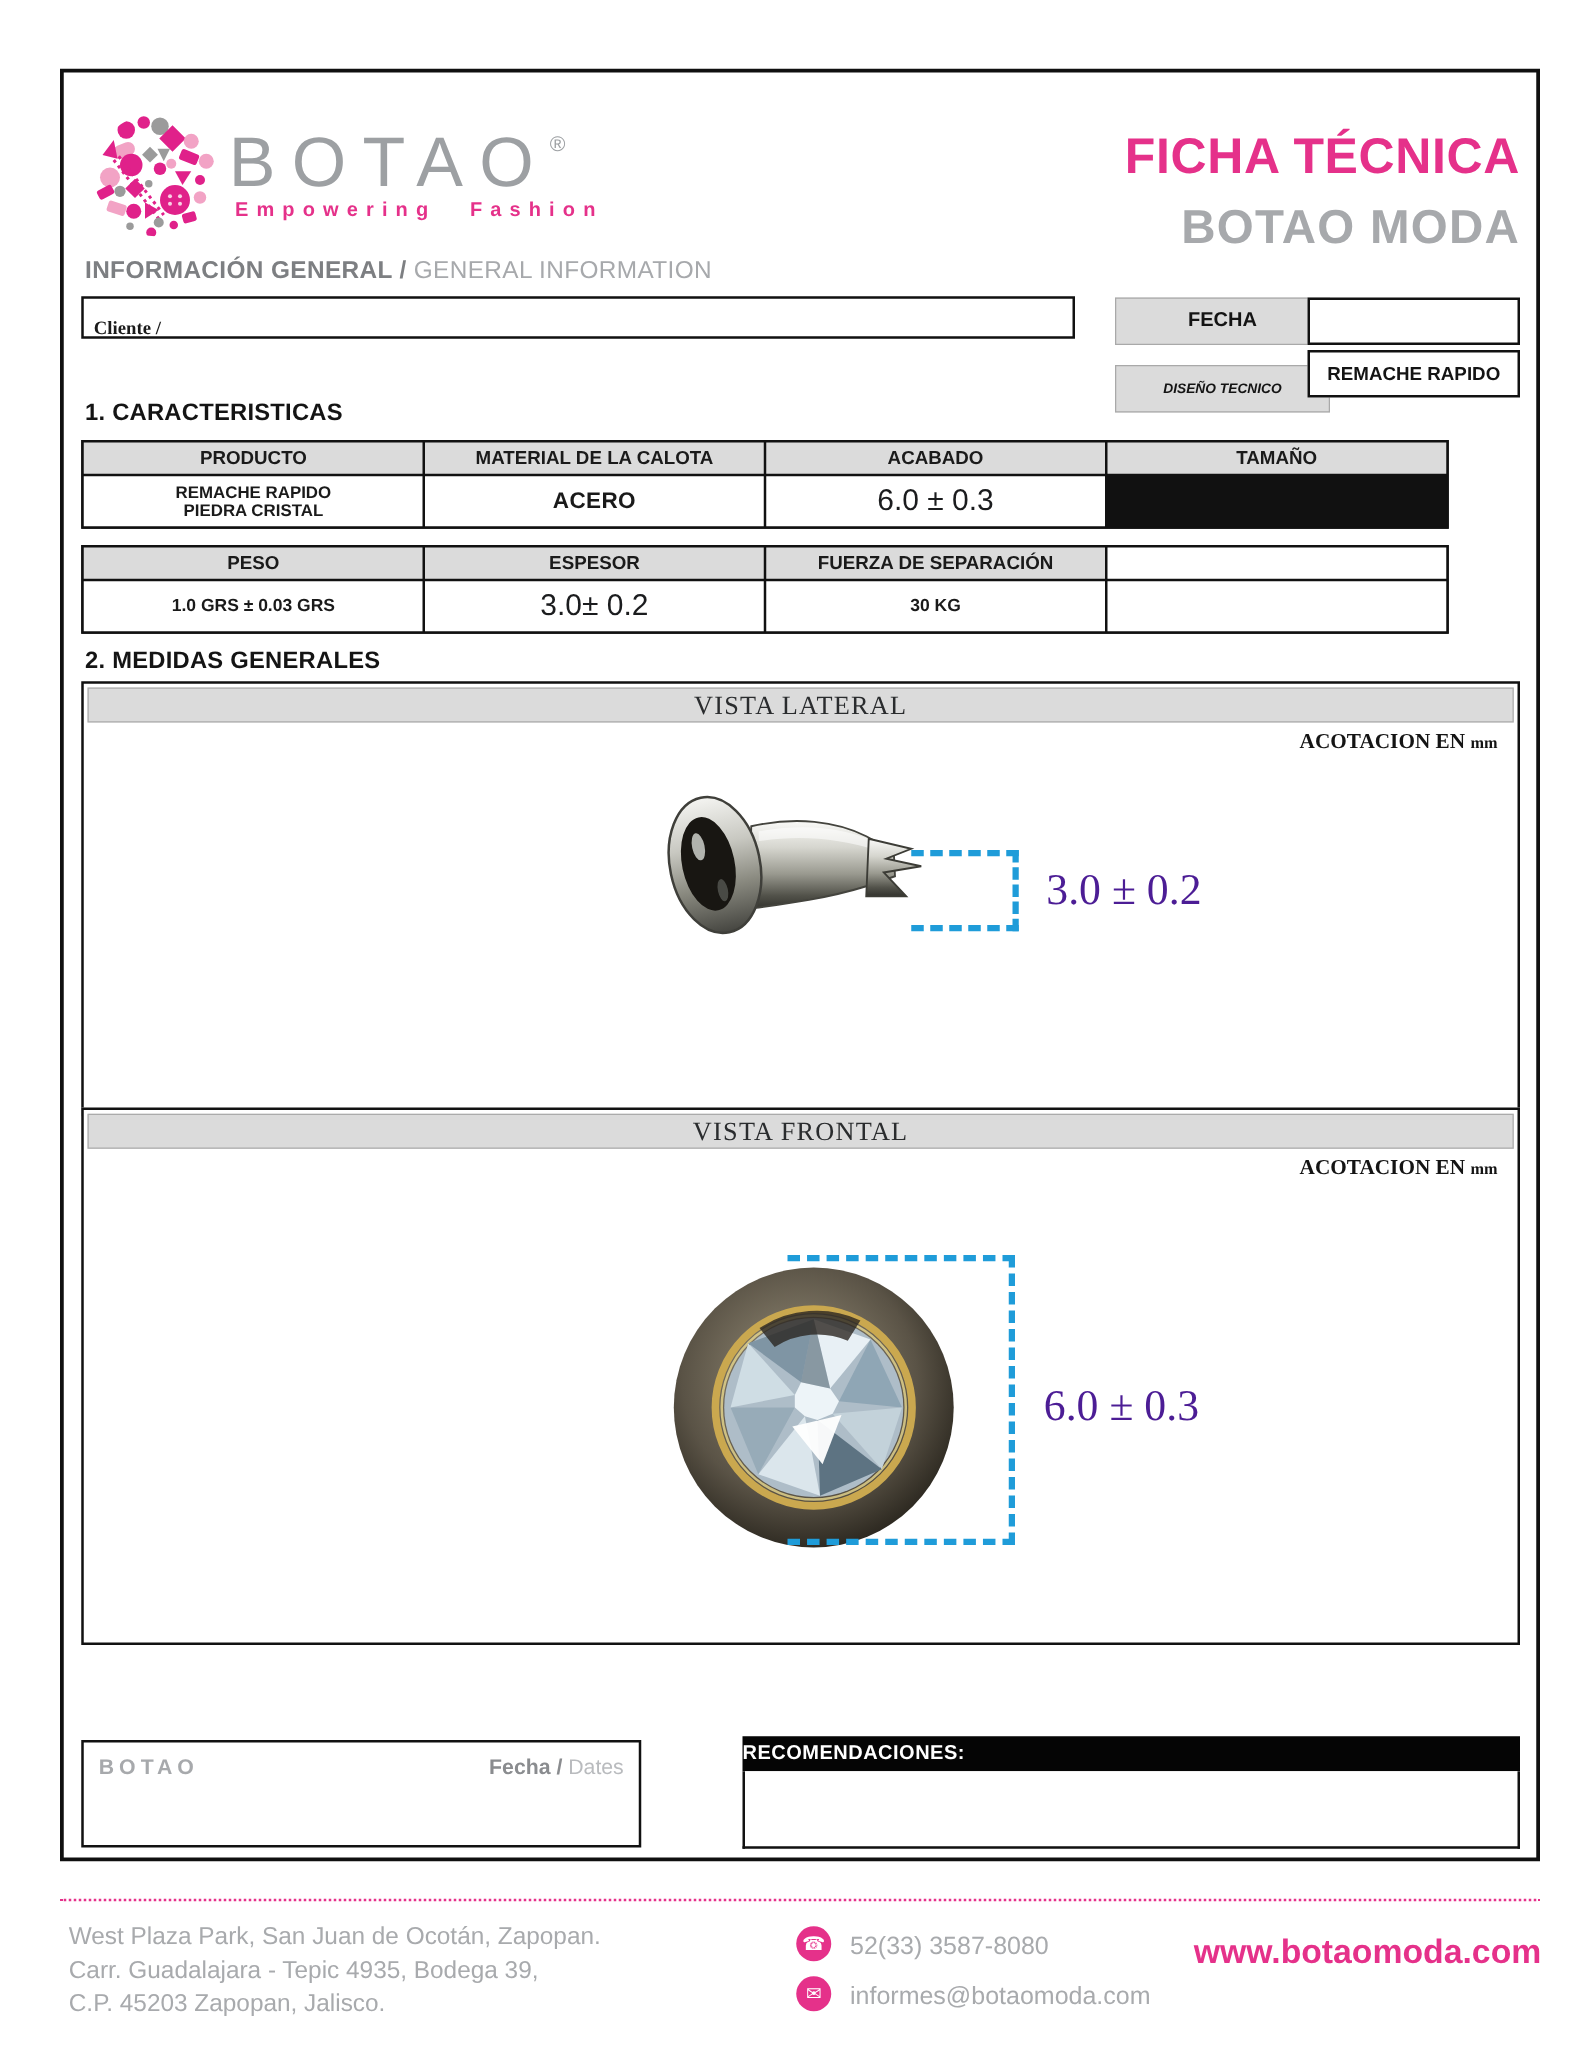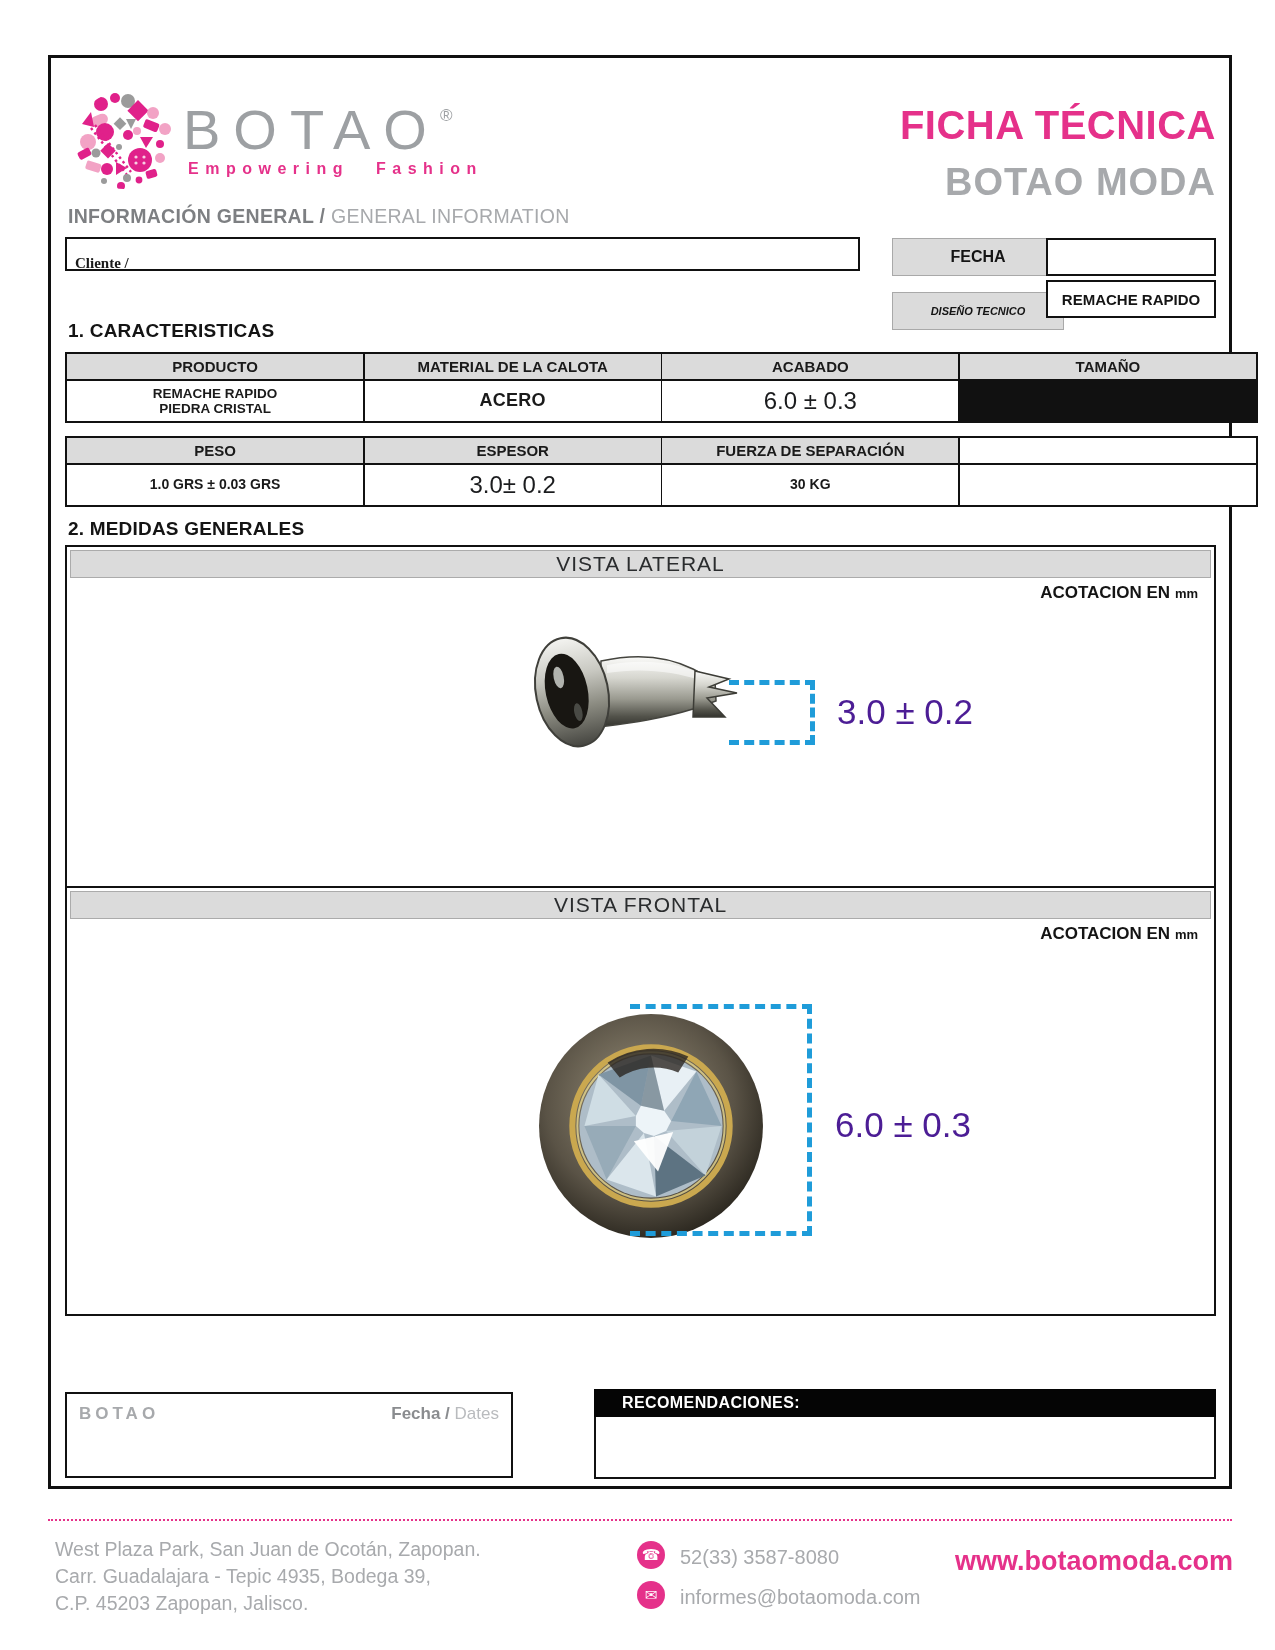--- a/index.html
+++ b/index.html
@@ -32,48 +32,48 @@
                 font-weight:bold; font-size:15px; color:#141414; }
   .fecha-label  { left:872px; top:238px; width:172px; height:38px; }
   .fecha-value  { left:1046px; top:238px; width:170px; height:38px; }
   .design-label { left:872px; top:292px; width:172px; height:38px; font-size:11px;font-style:italic; }
   .design-value { left:1046px; top:280px; width:170px; height:38px; }
 
   
   .sec-heading { position:absolute; left:68px; font-size:19px; font-weight:bold; color:#141414; letter-spacing:0.2px; }
 
   
-  .char-table { position:absolute; left:65px; width:1193px; border:2.5px solid #111; display:grid; grid-template-columns:repeat(4,1fr); background:#111; grid-gap:1.5px; }
+  .char-table { position:absolute; left:65px; width:1094px; border:2.5px solid #111; display:grid; grid-template-columns:repeat(4,1fr); background:#111; grid-gap:1.5px; }
   .char-table .cell { background:#fff; display:flex; flex-direction:column; align-items:center; justify-content:center; text-align:center; }
   .char-table .head { background:#DBDBDB; height:25px; font-weight:bold; font-size:15px; }
   .char-table .head.plain { background:#fff; }
   .char-table .data { height:40px; }
   .v-small-bold { font-weight:bold; font-size:13.5px; line-height:15px; }
   .v-big-bold { font-weight:bold; font-size:18px; letter-spacing:0.3px; }
   .v-dim { font-size:24px; font-weight:400; color:#1b1c1e; }
 
   
-  .view-box { position:absolute; left:65px; width:1151px; border:2.5px solid #111; background:#fff; }
+  .view-box { position:absolute; left:65px; width:1151px; border:2.5px solid #111; background:#fff;font-family:Liberation Serif, serif; }
   .view-bar { margin:3px; height:28px; background:#DBDBDB; border:1px solid #ABABAB; display:flex; align-items:center; justify-content:center;
               font-size:21px; font-weight:400; letter-spacing:1px; color:#2A2C2E; }
   .acotacion { position:absolute; right:16px; top:36px; font-weight:bold; font-size:17px; color:#141414; }
   .acotacion .units { font-size:13px; }
   .dim-bracket { position:absolute; border:5px dashed #1F9CD9; border-left:none; }
   .dim-label { position:absolute; font-size:35px; font-weight:400; color:#4c1d95; white-space:nowrap;text-align:center; }
 
   
   .sig-box { position:absolute; left:65px; top:1392px; width:448px; height:86px; border:2.5px solid #111; background:#fff;
              display:flex; justify-content:space-between; padding:10px 12px; }
   .sig-brand { font-size:17px; font-weight:bold; letter-spacing:4px; color:#A7A9AC; }
   .sig-date { font-size:17px; }
   .sig-date .d-bold { font-weight:bold; color:#8A8C8F; }
   .sig-date .d-light { color:#B9BBBE; }
   .reco-wrap { position:absolute; left:594px; top:1389px; width:622px; }
   .reco-bar { height:28px; background:#050505; color:#fff; font-weight:bold; font-size:16px; letter-spacing:0.4px;
-              display:flex; align-items:center; padding-left:28px; }
+              display:flex; align-items:center; padding-left:0; }
   .reco-body { height:62px; background:#fff; border:2px solid #111; border-top:none; }
 
   
   .dotted-rule { position:absolute; left:48px; top:1519px; width:1184px; border-top:2px dotted #E5318A; }
   .address { position:absolute; left:55px; top:1536px; font-size:19.5px; line-height:27px; color:#A8AAAD; }
   .contact-icon { position:absolute; width:28px; height:28px; border-radius:50%; background:#E5318A; color:#fff;
                   display:flex; align-items:center; justify-content:center; font-family:"DejaVu Sans", sans-serif; font-size:15px; line-height:1; }
   .contact-text { position:absolute; font-size:20px; color:#A8AAAD; }
   .website { position:absolute; left:955px; top:1546px; font-size:27px; font-weight:bold; color:#E5318A; }
 </style>

